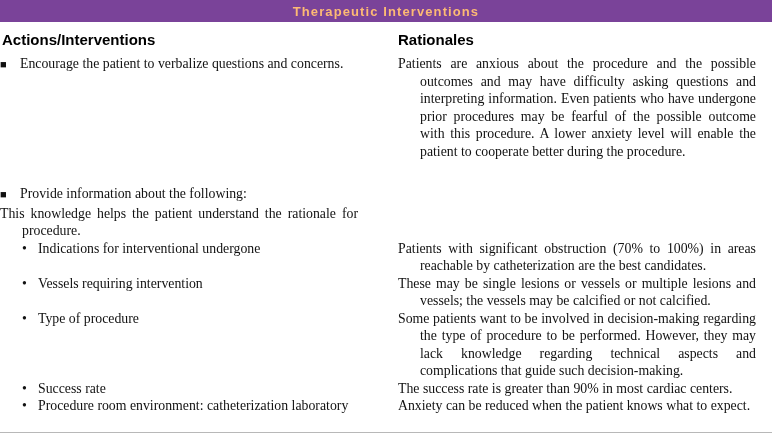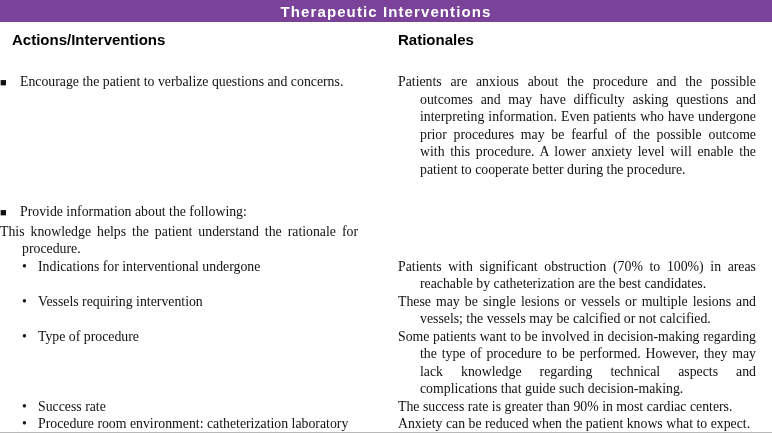--- a/index.html
+++ b/index.html
@@ -8,31 +8,31 @@
     background: #ffffff; color: #111111;
     font-family: "Liberation Serif", serif;
     border-bottom: 1px solid #b8b8b8;
     overflow: hidden; position: relative;
   }
   .title-bar {
     height: 22px; background: #7a4399;
     display: flex; align-items: center; justify-content: center;
   }
   .title-bar .title {
-    color: #ffffff; font-family: "Liberation Sans", sans-serif;
-    font-weight: bold; font-size: 15px; letter-spacing: 1.1px;
+    color: #fdba74; font-family: "Liberation Sans", sans-serif;
+    font-weight: bold; font-size: 13px; letter-spacing: 1.1px;
   }
   .col-headers {
     display: flex; margin-top: 9px;
     font-family: "Liberation Sans", sans-serif; font-weight: bold;
     font-size: 15px; color: #000000; line-height: 17px;
   }
-  .col-headers .hdr-left { width: 398px; box-sizing: border-box; padding-left: 12px; }
+  .col-headers .hdr-left { width: 398px; box-sizing: border-box; padding-left: 2px; }
   .col-headers .hdr-right { flex: 1; }
-  .rows { margin-top: 25px; }
+  .rows { margin-top: 7px; }
   .row { display: flex; align-items: flex-start; }
   .cell-left { width: 398px; box-sizing: border-box; padding-right: 16px; }
   .cell-right { width: 374px; box-sizing: border-box; padding-right: 16px; }
   p { margin: 0; font-size: 13.8px; line-height: 17.5px; color: #111111; }
   .action-main { padding-left: 20px; text-indent: -20px; text-align: justify; }
   .bullet-main { display: inline-block; width: 20px; text-indent: 0; font-size: 11px; }
   .action-sub { margin-left: 22px; padding-left: 16px; text-indent: -16px; text-align: justify; }
   .bullet-sub { display: inline-block; width: 16px; text-indent: 0; }
   .rationale { padding-left: 22px; text-indent: -22px; text-align: justify; }
   .row-0 { min-height: 130px; }

